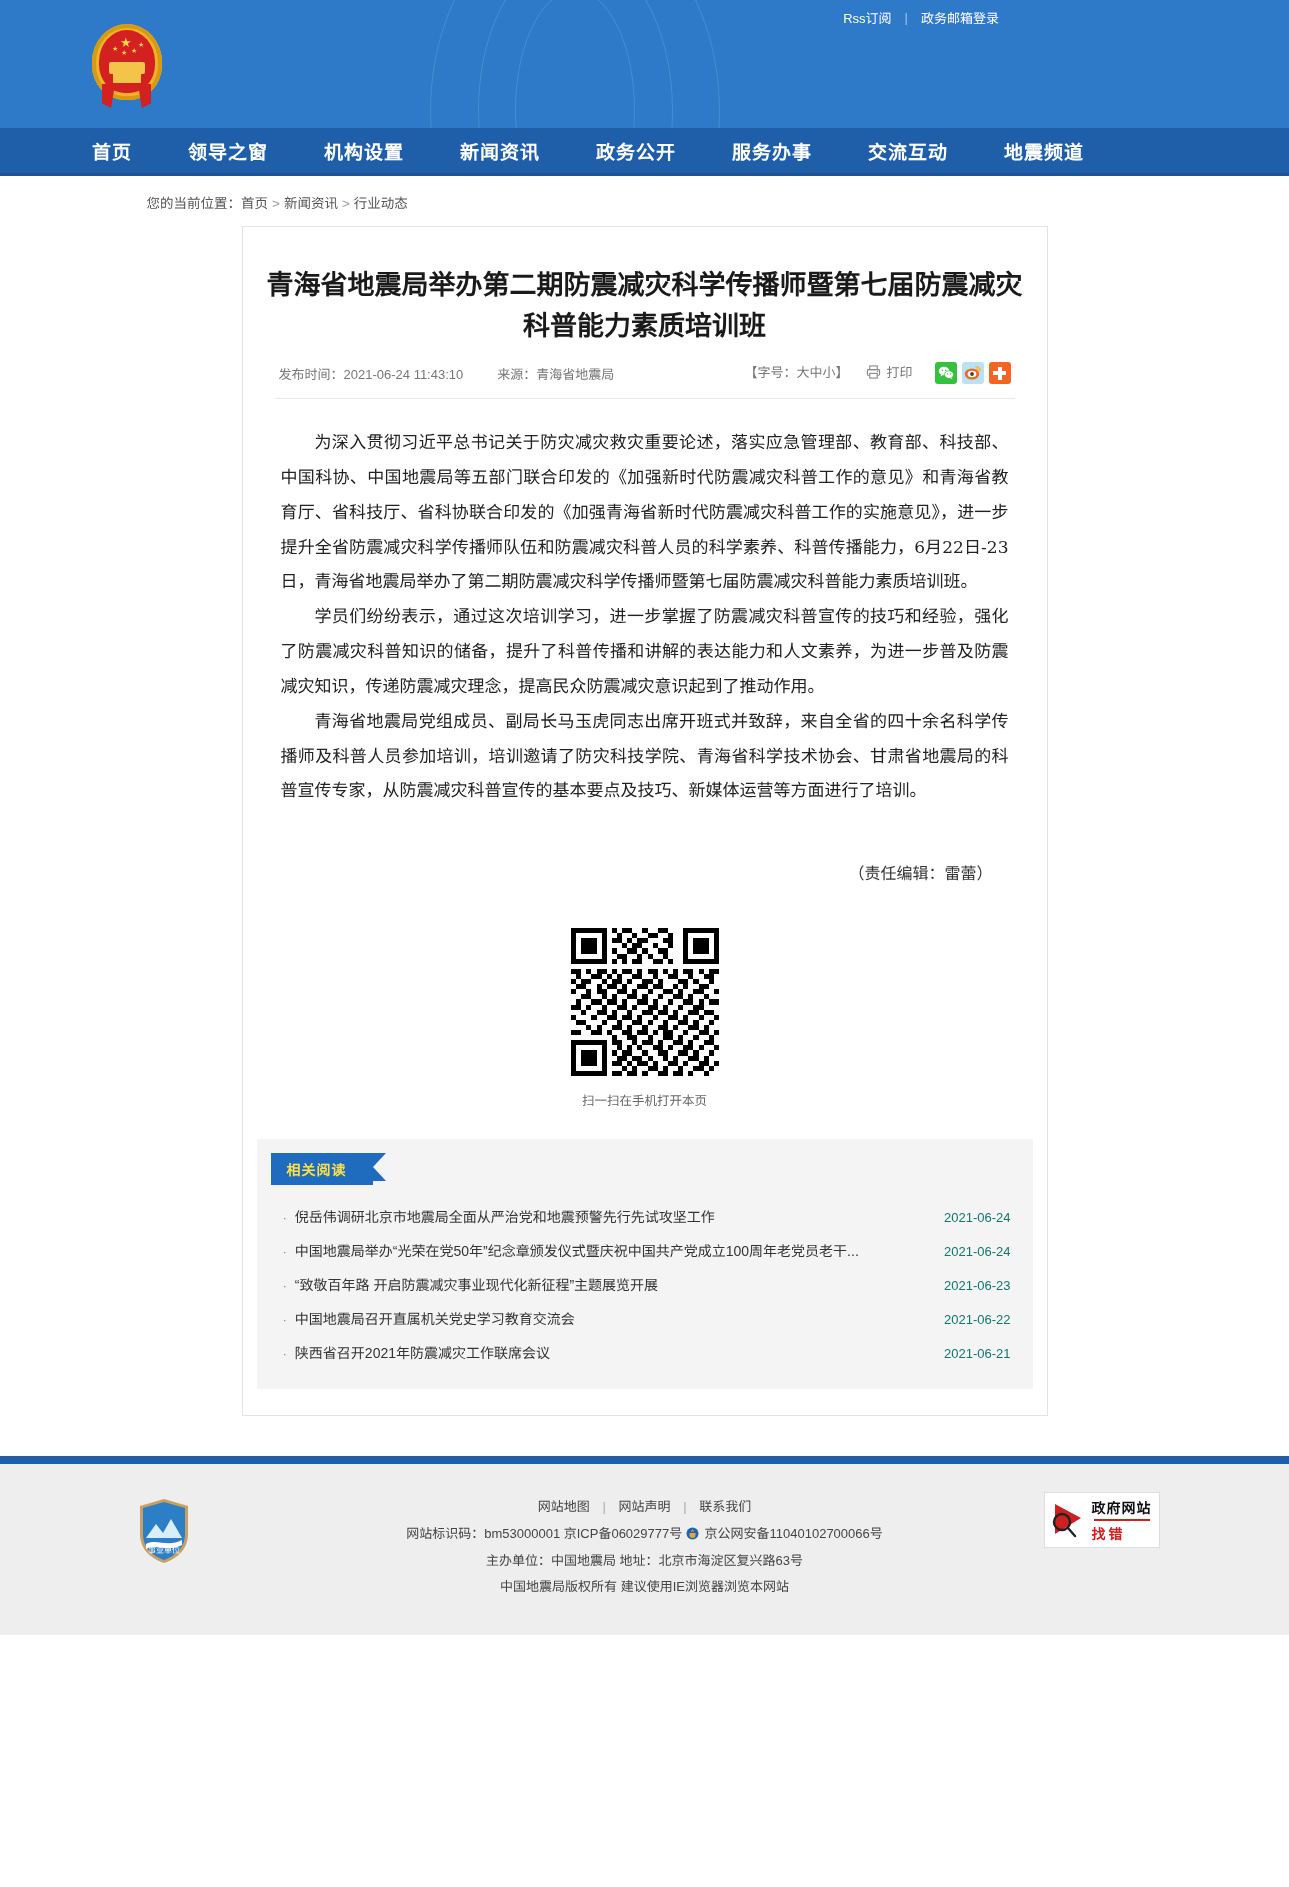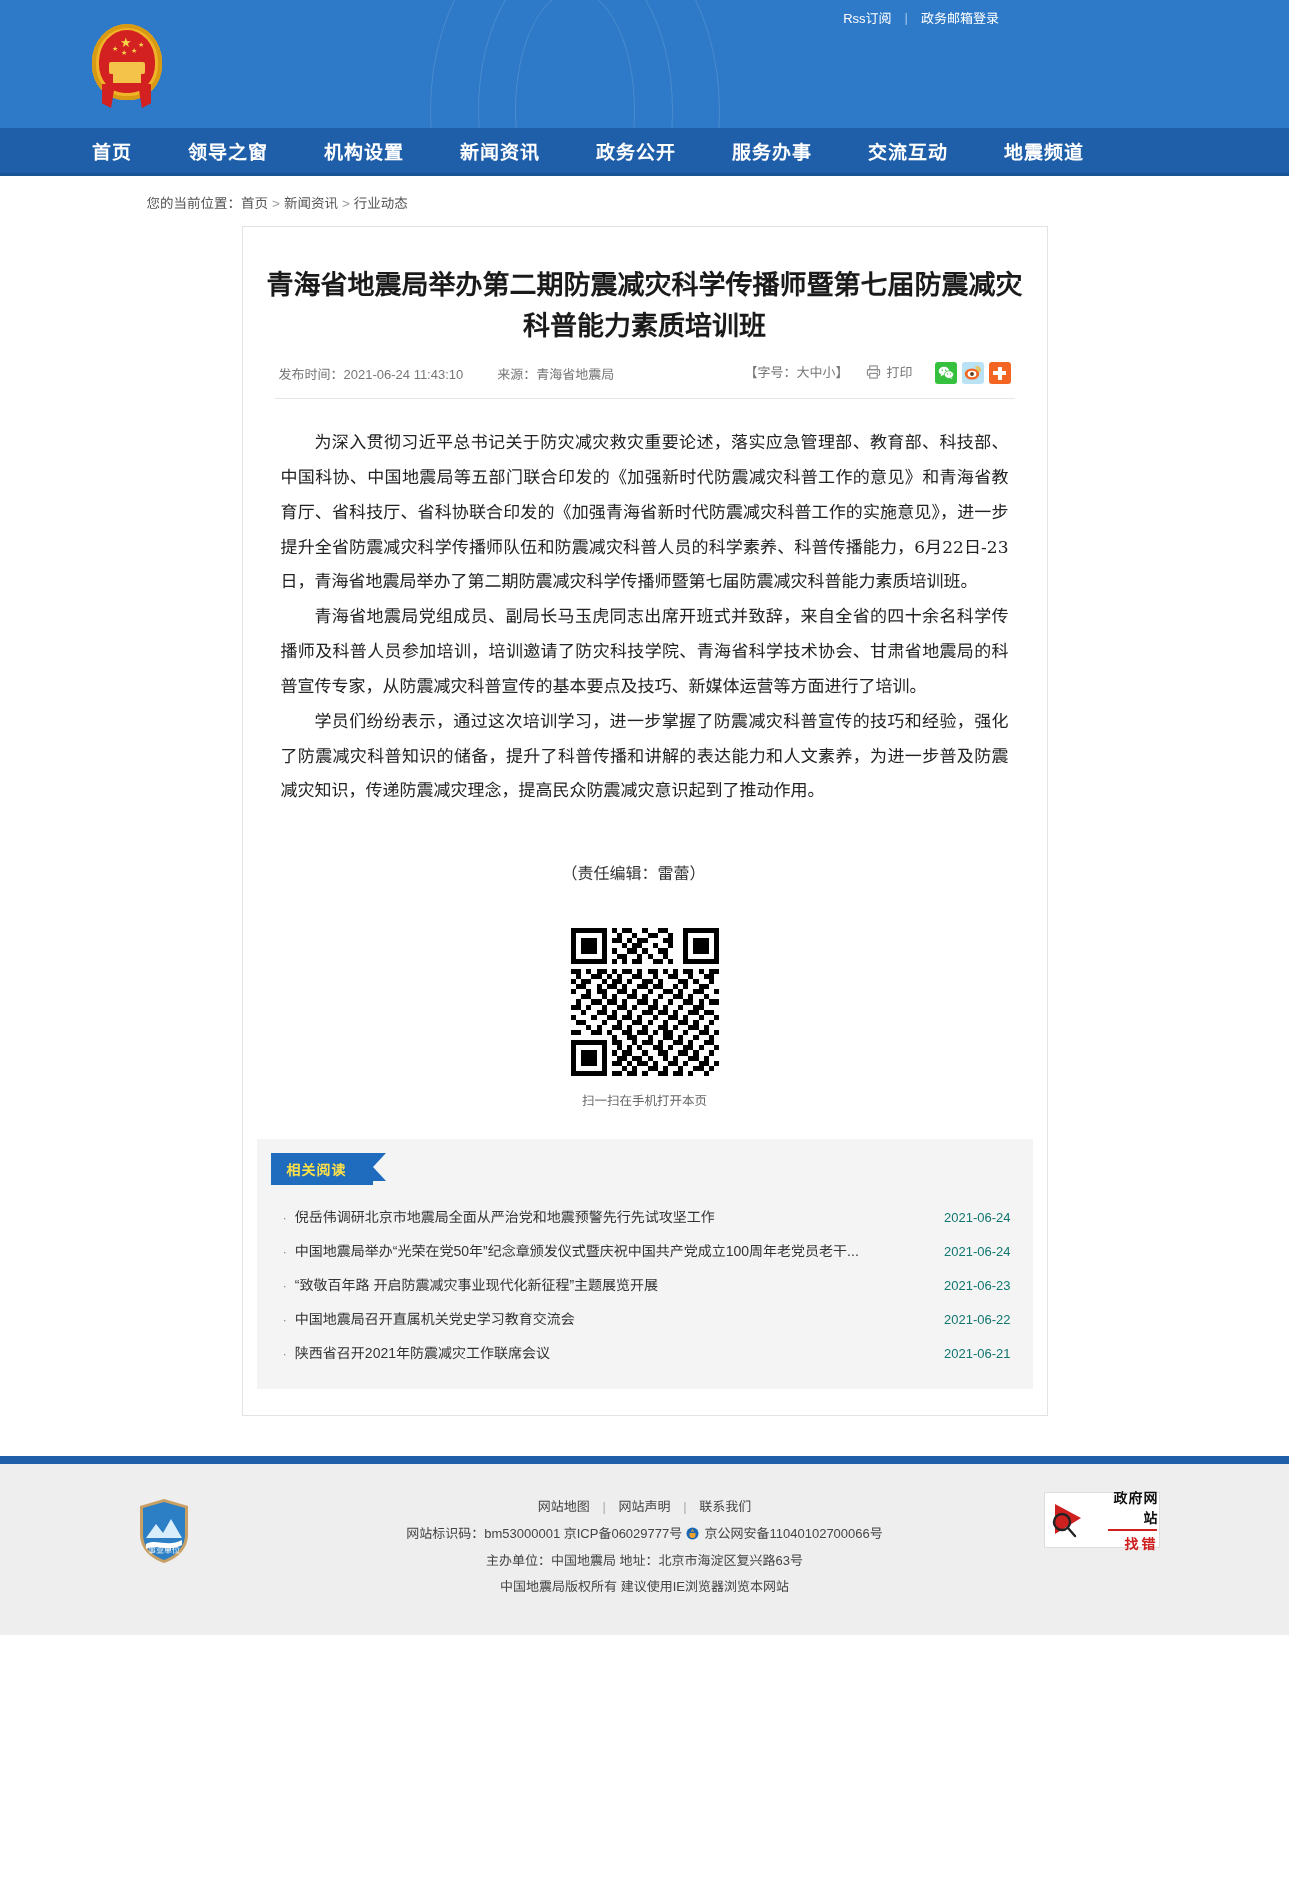--- a/index.html
+++ b/index.html
@@ -226,21 +226,21 @@
     font-size: 17px;
     line-height: 2.05;
     color: #222;
     text-align: justify;
   }
   .article-body p { text-indent: 2em; margin: 0; }
 
   .editor-line {
     margin-top: 52px;
     padding-right: 22px;
-    text-align: center;
+    text-align: right;
     font-family: "DejaVu Serif", "Liberation Serif", serif;
     font-size: 16px;
     color: #333;
   }
 
   .qr-block {
     margin-top: 44px;
     text-align: center;
   }
   .qr-img { display: inline-block; }
@@ -332,21 +332,21 @@
     position: absolute;
     right: 10px; top: -2px;
     width: 116px; height: 56px;
     background: #fff;
     border: 1px solid #ddd;
     display: flex;
     align-items: center;
     padding-left: 6px;
   }
   .gov-check .mag { width: 38px; height: 40px; flex: none; }
-  .gov-check .gc-text { margin-left: 17px; text-align: right; }
+  .gov-check .gc-text { margin-left: 3px; text-align: left; }
   .gov-check .gc-top { font-size: 14px; font-weight: bold; color: #111; letter-spacing: 1px; }
   .gov-check .gc-rule { height: 2px; background: #cf2020; margin: 2px 2px; }
   .gov-check .gc-bot { font-size: 14px; font-weight: bold; color: #cf2020; letter-spacing: 3px; }
 </style>
 </head>
 <body>
 
 <div class="header">
   <div class="header-rings">
     <div class="ring r1"></div>
@@ -441,22 +441,22 @@
             <span class="share-btn sb-more">
               <span class="plus-h"></span>
                 <span class="plus-v"></span>
             </span>
           </span>
         </span>
       </div>
 
       <div class="article-body">
         <p>为深入贯彻习近平总书记关于防灾减灾救灾重要论述，落实应急管理部、教育部、科技部、中国科协、中国地震局等五部门联合印发的《加强新时代防震减灾科普工作的意见》和青海省教育厅、省科技厅、省科协联合印发的《加强青海省新时代防震减灾科普工作的实施意见》，进一步提升全省防震减灾科学传播师队伍和防震减灾科普人员的科学素养、科普传播能力，6月22日-23日，青海省地震局举办了第二期防震减灾科学传播师暨第七届防震减灾科普能力素质培训班。</p>
+        <p>学员们纷纷表示，通过这次培训学习，进一步掌握了防震减灾科普宣传的技巧和经验，强化了防震减灾科普知识的储备，提升了科普传播和讲解的表达能力和人文素养，为进一步普及防震减灾知识，传递防震减灾理念，提高民众防震减灾意识起到了推动作用。</p>
         <p>青海省地震局党组成员、副局长马玉虎同志出席开班式并致辞，来自全省的四十余名科学传播师及科普人员参加培训，培训邀请了防灾科技学院、青海省科学技术协会、甘肃省地震局的科普宣传专家，从防震减灾科普宣传的基本要点及技巧、新媒体运营等方面进行了培训。</p>
-        <p>学员们纷纷表示，通过这次培训学习，进一步掌握了防震减灾科普宣传的技巧和经验，强化了防震减灾科普知识的储备，提升了科普传播和讲解的表达能力和人文素养，为进一步普及防震减灾知识，传递防震减灾理念，提高民众防震减灾意识起到了推动作用。</p>
       </div>
 
       <div class="editor-line">（责任编辑：雷蕾）</div>
 
       <div class="qr-block">
         <svg class="qr-img" width="148" height="148" viewBox="0 0 29 29" shape-rendering="crispEdges">
           <rect width="29" height="29" fill="#fff"></rect>
           <g fill="#000">
             <rect x="0" y="0" width="7" height="1"></rect>
               <rect x="0" y="6" width="7" height="1"></rect>

